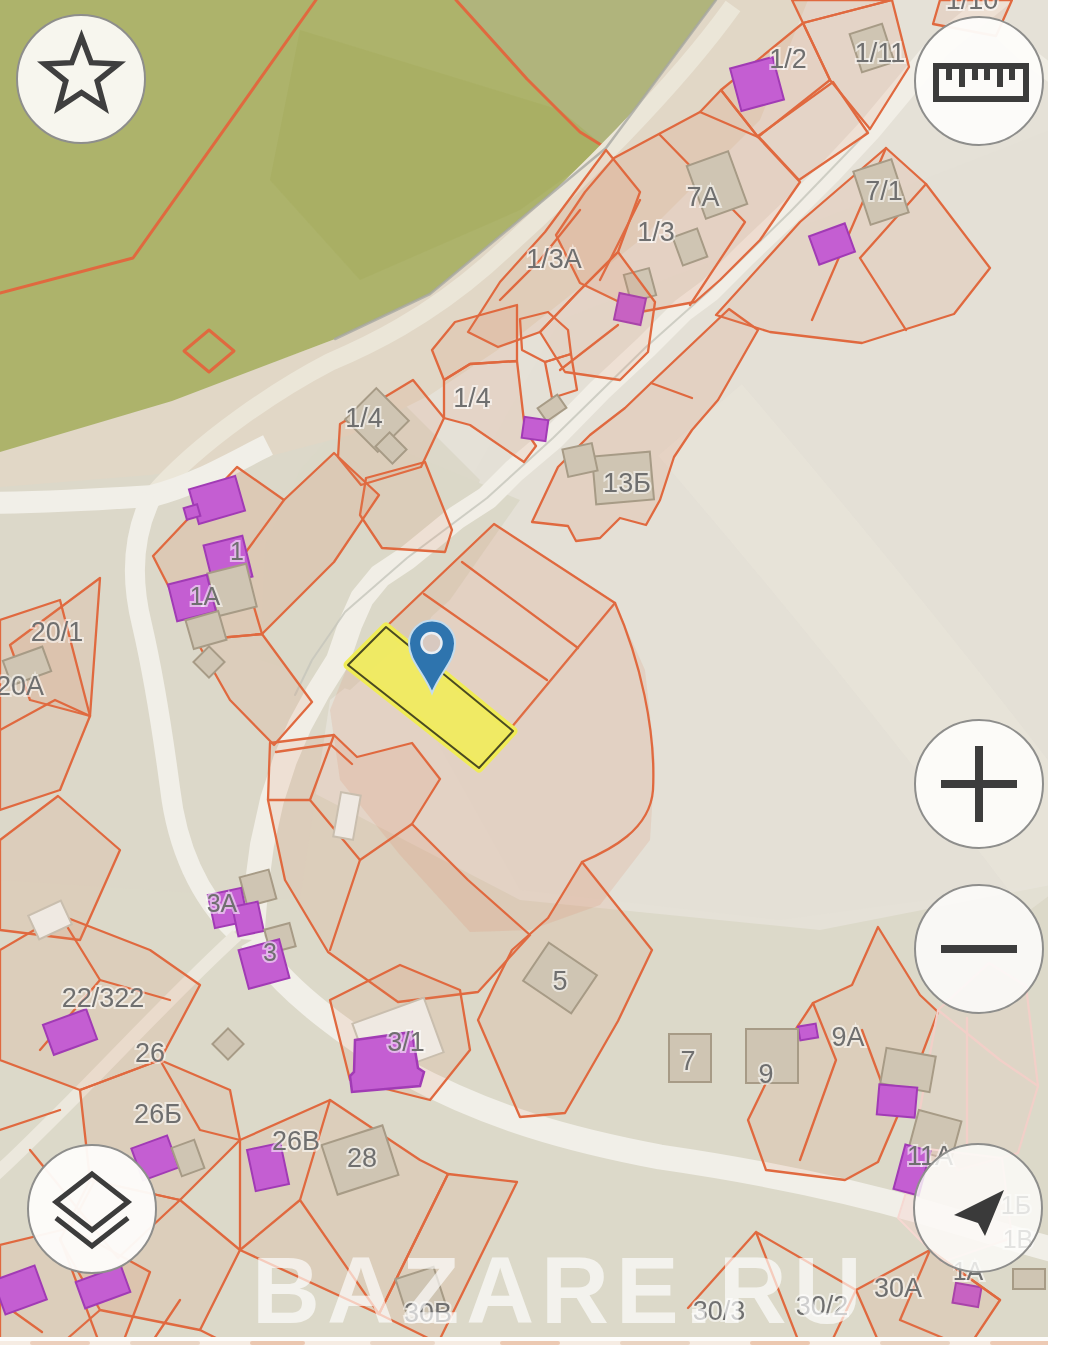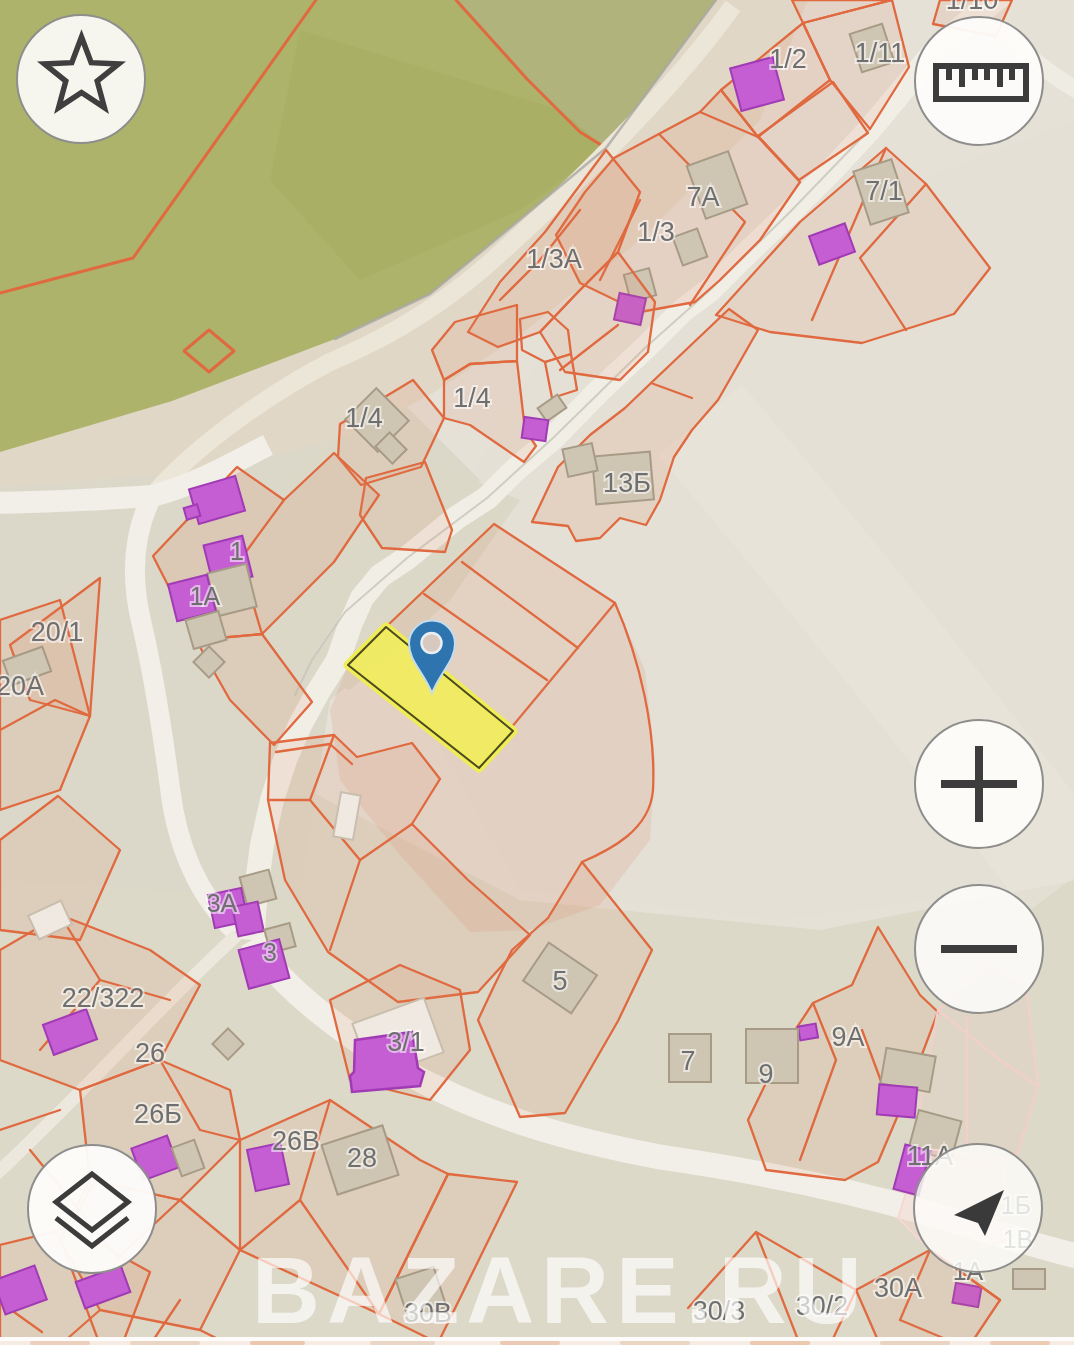--- a/index.html
+++ b/index.html
@@ -1,16 +1,16 @@
 <!DOCTYPE html>
 <html><head>
 <meta charset="utf-8">
 <style>
   html,body{margin:0;padding:0;}
-  #page{position:relative;width:1048px;height:1345px;overflow:hidden;background:#8b5cf6;font-family:"Liberation Sans",sans-serif;padding-left:26px;}
+  #page{position:relative;width:1048px;height:1345px;overflow:hidden;background:#8b5cf6;font-family:"Liberation Sans",sans-serif;}
   .btn{position:absolute;width:126px;height:126px;border-radius:50%;border:2px solid #8e8e8c;box-sizing:content-box;}
 </style>
 </head>
 <body>
 <div id="page">
 
 <svg id="map" width="1076" height="1345" viewBox="0 0 1076 1345" style="position:absolute;left:0;top:0" font-family="Liberation Sans, sans-serif">
 
 <rect x="0" y="0" width="1076" height="1345" fill="#e5e1d7"></rect>
 

